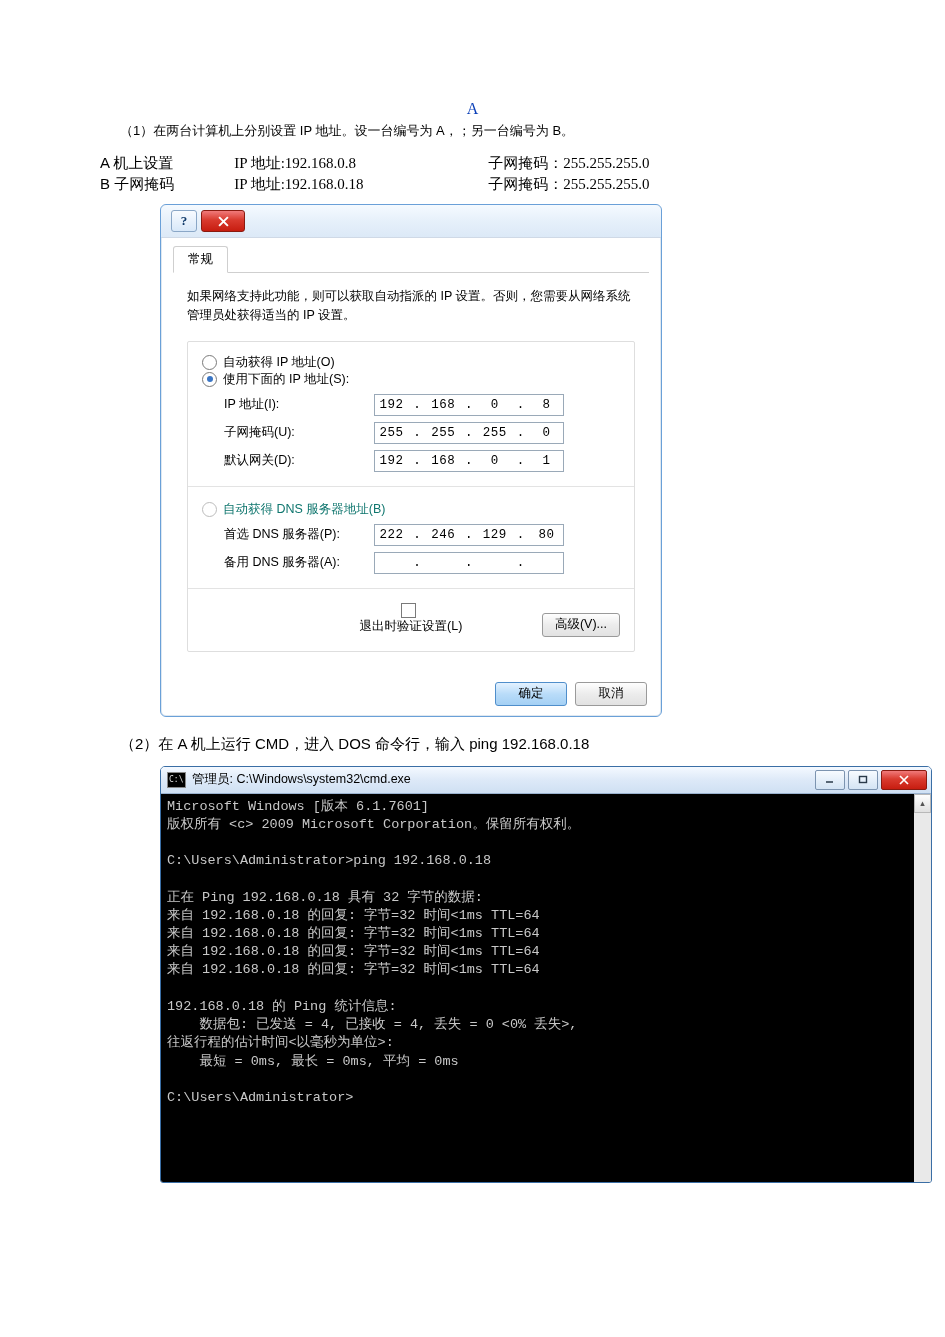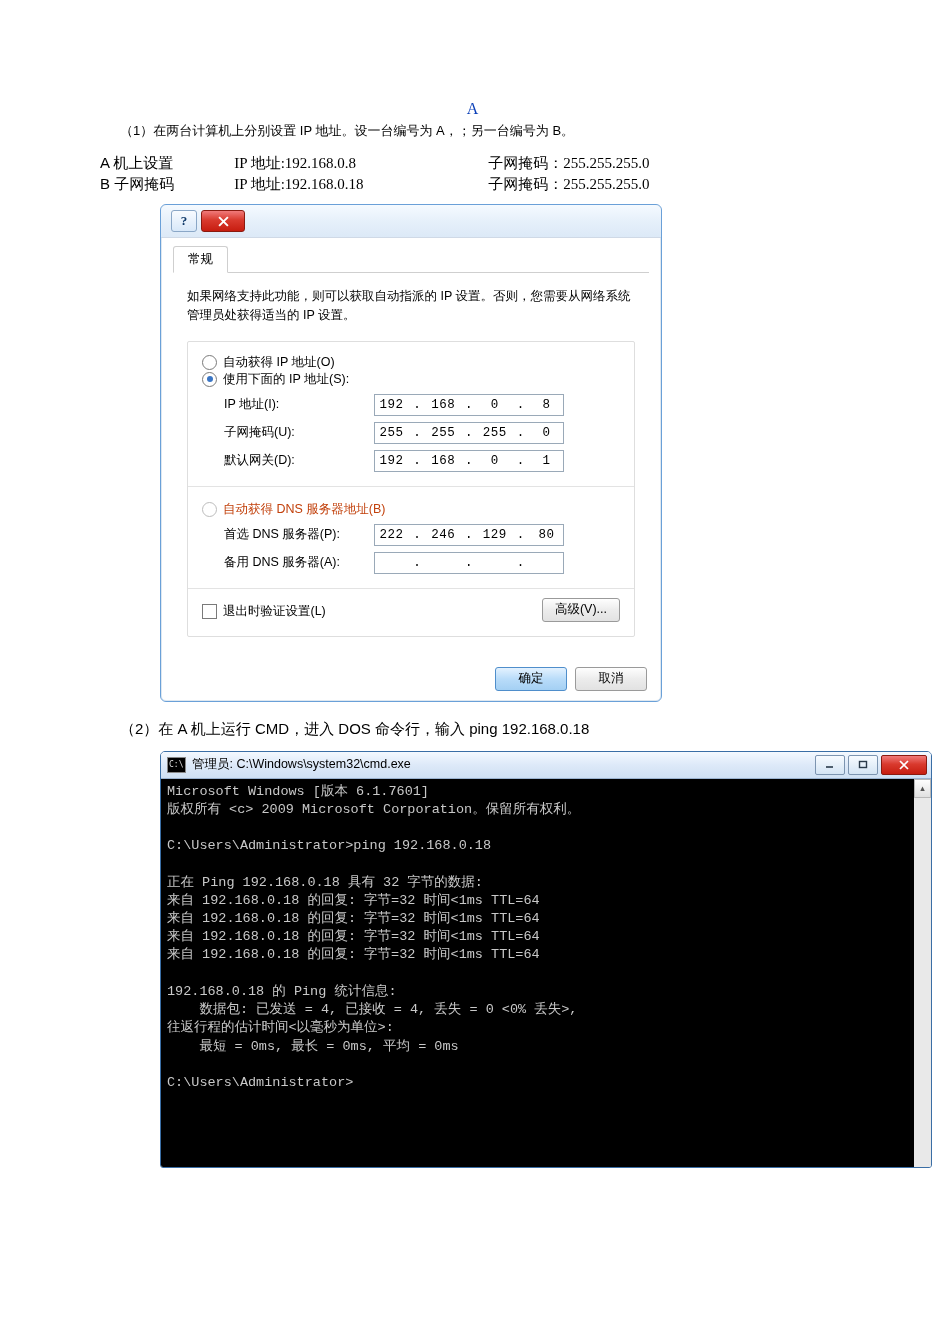--- a/index.html
+++ b/index.html
@@ -120,21 +120,21 @@
     display: inline-flex;
     align-items: center; justify-content: center;
     background: #fff;
   }
   .radio.selected::after {
     content: "";
     width: 6px; height: 6px; border-radius: 50%;
     background: #3a75c4;
   }
   .radio.disabled { border-color: #bcbcbc; }
-  .radio-row.disabled { color: #c2410c; }
+  .radio-row.disabled { color: #0f766e; }
   .form-row {
     display: flex; align-items: center;
     margin: 6px 0 6px 22px;
   }
   .form-row .flabel { width: 150px; }
   .ipfield {
     width: 180px; height: 20px;
     border: 1px solid #9aa9b8;
     background: #fff;
     font-family: "Courier New", monospace;
@@ -144,20 +144,21 @@
     padding: 0 4px;
     letter-spacing: 0.5px;
     color: #000;
   }
   .ipfield span { flex: 1; text-align: center; }
   .ip-dot { flex: 0 0 auto; padding: 0 1px; }
   .divider { border-top: 1px solid #e3e3e3; margin: 14px -14px; }
   .checkbox-row {
     display: flex; align-items: center;
     margin: 4px 0 0 0;
+    flex-direction: column;
   }
   .chk {
     width: 13px; height: 13px;
     border: 1px solid #7a7a7a;
     background: #fff;
     margin-right: 6px;
   }
   .adv-btn-row { float: right; margin-top: -22px; text-decoration: underline; }
   .win-btn {
     min-width: 72px; height: 24px;

